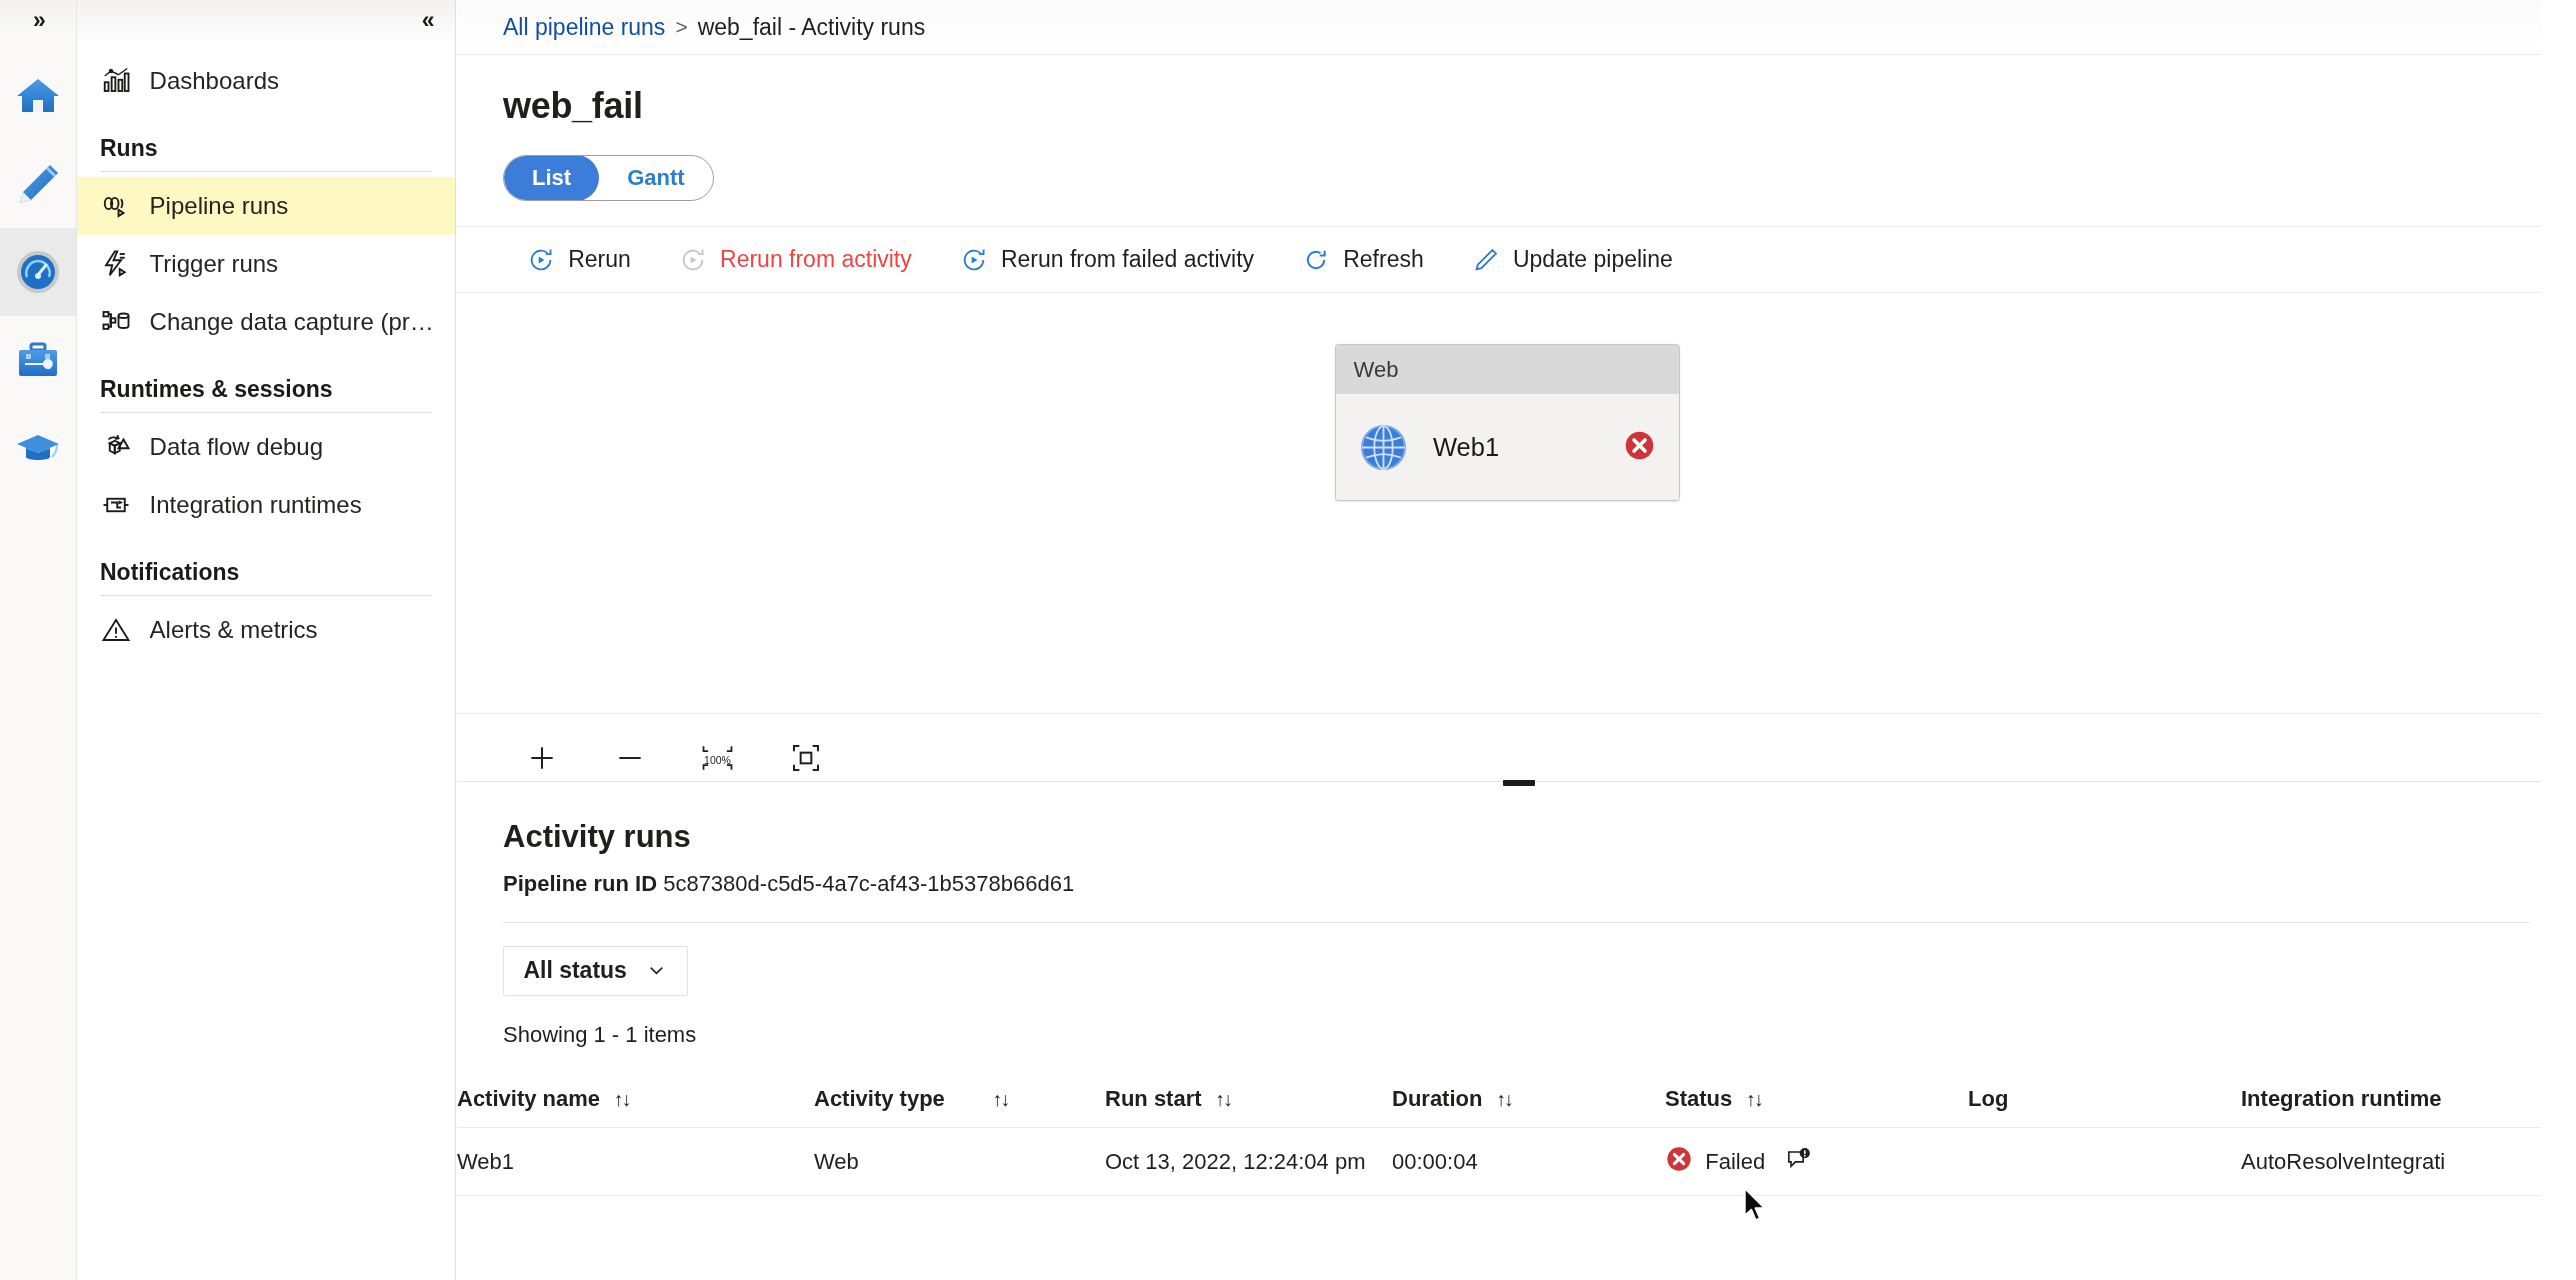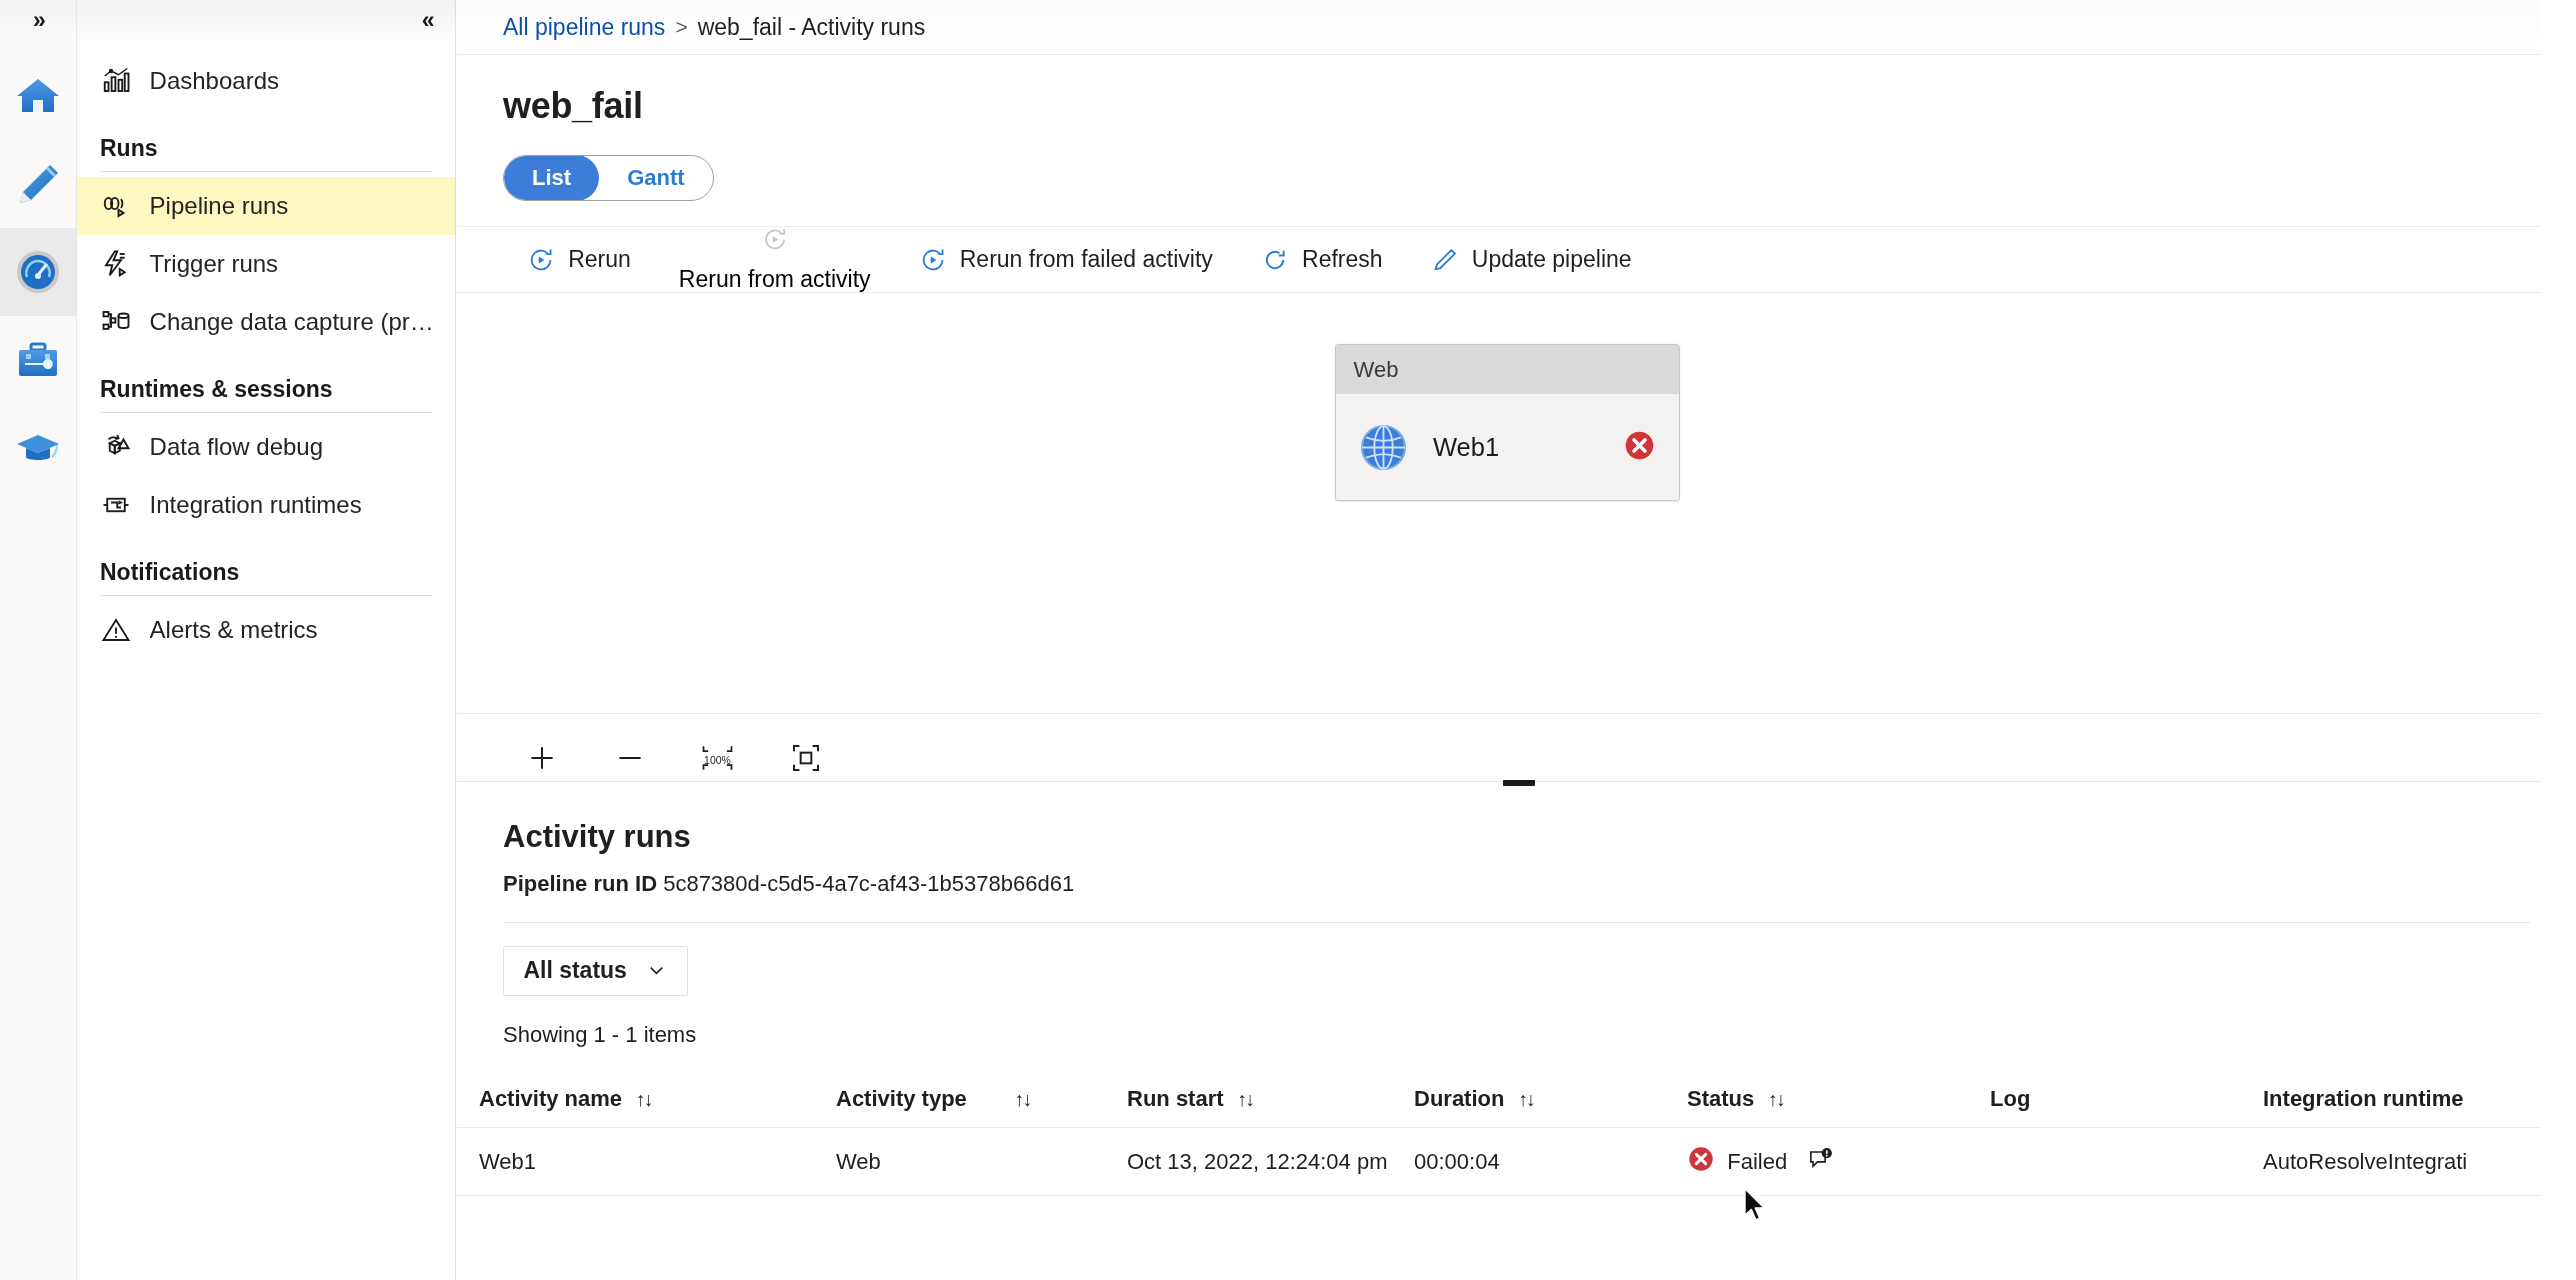--- a/index.html
+++ b/index.html
@@ -90,21 +90,21 @@
   .cmdbar {
     margin-top:25px; height:67px; display:flex; align-items:center;
     padding-left:46px; gap:0;
     border-top:0.9px solid #edebe9; border-bottom:0.9px solid #edebe9;
   }
   .cmd {
     display:flex; align-items:center; gap:13.2px;
     padding:0 24px; height:67px; font-size:23px; color:#201f1e; cursor:pointer;
     white-space:nowrap;
   }
-  .cmd.disabled { color:#000000; cursor:default;flex-direction:column; }
+  .cmd.disabled { color:#ef4444; cursor:default; }
   .cmd svg { display:block; }
 
   
   .canvas { position:relative; height:420px; background:#ffffff; }
   .node {
     position:absolute; left:878px; top:51px; width:345px;
     border:0.9px solid #c8c6c4; border-radius:3.5px; overflow:hidden;
     box-shadow:0 0.9px 1.8px rgba(0,0,0,.10); background:#f3f2f1;
   }
   .node-hdr {
@@ -146,21 +146,21 @@
   .filter {
     display:inline-flex; align-items:center; gap:17.6px;
     border:0.9px solid #e3e1df; border-radius:1.8px;
     padding:10.6px 19.4px; font-size:23px; font-weight:700; color:#201f1e; cursor:pointer;
     background:#fff;
   }
   .showing { padding:26.4px 0 0 46px; font-size:22px; color:#201f1e; }
 
   
   .tbl { margin-top:23px; width:100%; }
-  .thead, .trow { display:flex; align-items:center; padding-left:22px; }
+  .thead, .trow { display:flex; align-items:center; }
   .thead { height:56px; font-size:22px; font-weight:700; color:#201f1e; }
   .trow { height:69px; font-size:22px; color:#201f1e;
           border-top:0.9px solid #edebe9; border-bottom:0.9px solid #edebe9; }
   .th { display:flex; align-items:center; gap:14px; white-space:nowrap; }
   .sortico { color:#201f1e; font-size:19.4px; line-height:1; letter-spacing:-1.8px; }
   .td { white-space:nowrap; overflow:hidden; }
   .c-name { width:357px; }
   .c-type { width:291px;gap:48px; }
   .c-start { width:287px; }
   .c-dur { width:273px; }

